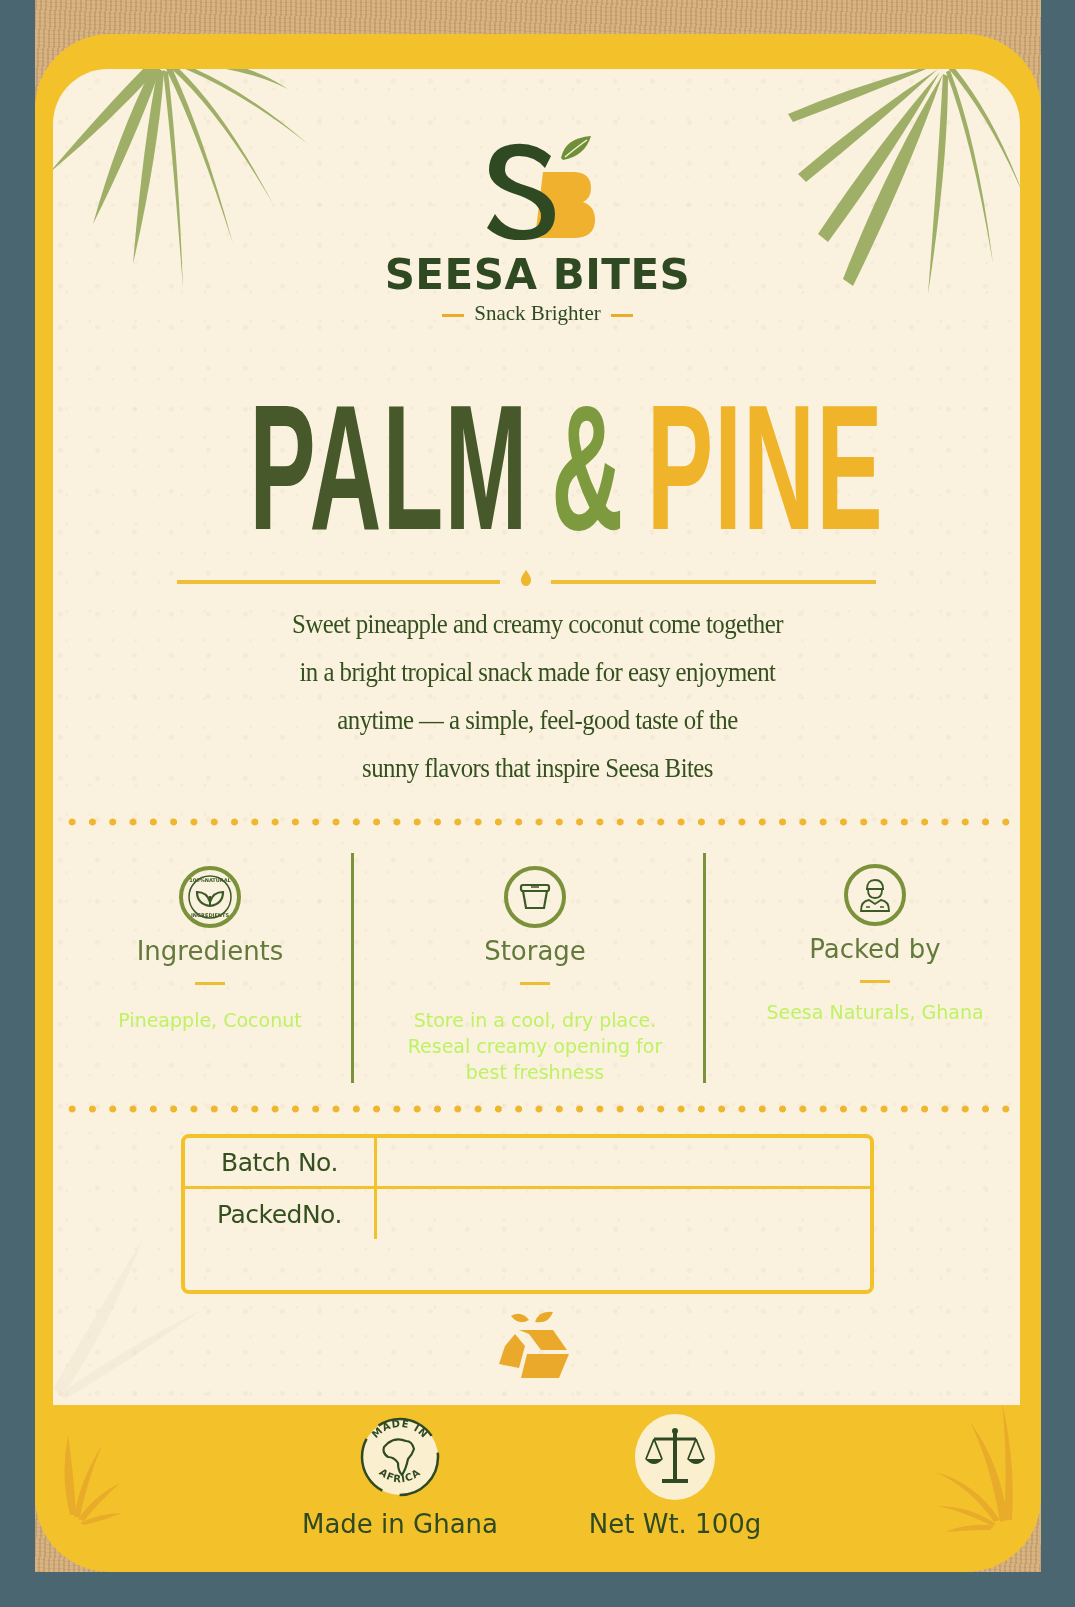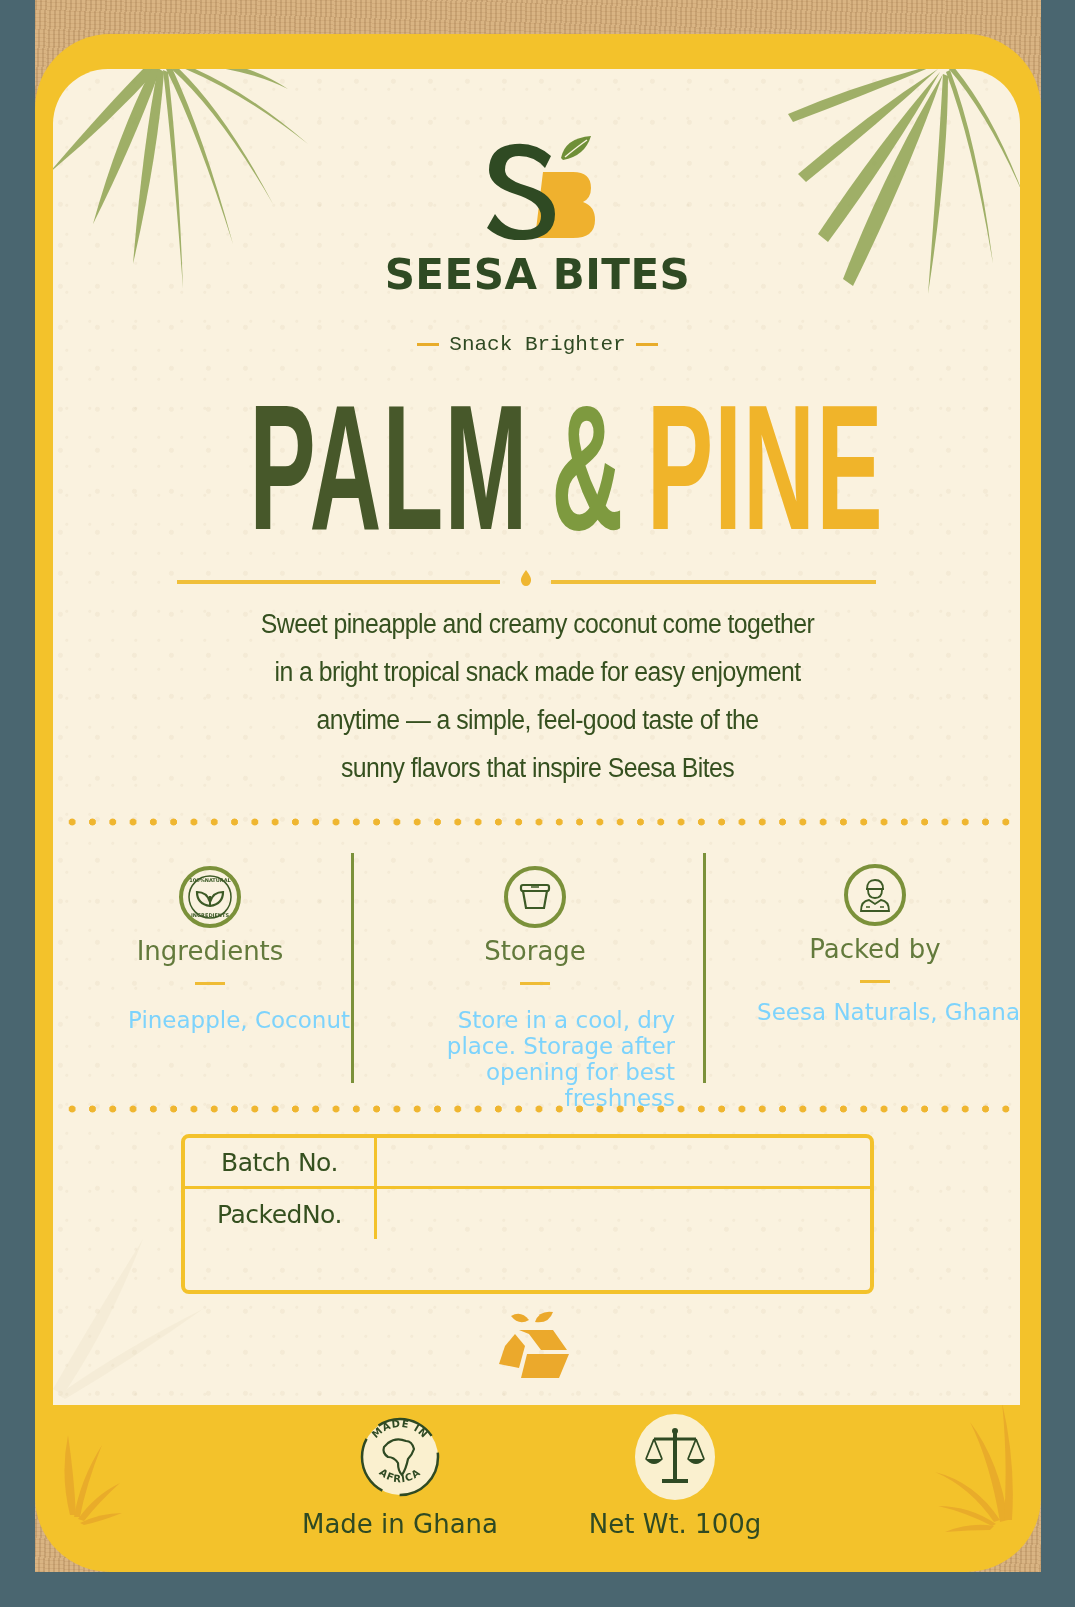--- a/index.html
+++ b/index.html
@@ -38,21 +38,21 @@
   
   .logo { position: absolute; left: 0; width: 1075px; top: 130px; text-align: center; }
   .logo-mark { position: relative; width: 130px; height: 110px; margin: 0 auto; }
   .brand-name {
     position: absolute; left: 0; width: 1075px; top: 250px; text-align: center;
     font-family: "DejaVu Sans", sans-serif; font-weight: bold; font-size: 42px;
     color: #2f4a23; letter-spacing: 0.5px;
   }
   .tagline {
     position: absolute; left: 0; width: 1075px; top: 301px; text-align: center;
-    font-family: Liberation Mono, monospace; font-size: 21px; color: #2f4a23; margin-top: 32px;
+    font-family: Liberation Serif, serif; font-size: 21px; color: #2f4a23;
   }
   .tagline .dash { display: inline-block; width: 22px; height: 3px; background: #e8ac2a; vertical-align: middle; margin: 0 10px; }
 
   
   .title {
     position: absolute; left: 0; width: 1075px; top: 388px; height: 160px; text-align: center;
     white-space: nowrap;
   }
   .title-inner {
     display: inline-block; transform: scaleX(0.56); transform-origin: center;
@@ -63,41 +63,41 @@
   .t2 { color: #7e9a3f; margin: 0 40px; }
   .t3 { color: #f0b42a; }
 
   
   .divider { position: absolute; top: 580px; height: 4px; background: #f0bf3a; }
   .drop { position: absolute; left: 520px; top: 570px; width: 12px; height: 16px; }
 
   
   .desc {
     position: absolute; left: 0; width: 1075px; top: 600px; text-align: center;
-    font-family: Liberation Sans, sans-serif; font-size: 27px; line-height: 48px;
+    font-family: Liberation Serif, serif; font-size: 27px; line-height: 48px;
     color: #35501f; letter-spacing: -0.6px;
   }
   .desc div { transform: scaleX(0.92); }
 
   
   .dots {
     position: absolute; left: 62px; width: 950px; height: 8px;
     background-image: radial-gradient(circle, #efb630 3.2px, transparent 3.8px);
     background-size: 20.3px 8px; background-repeat: repeat-x;
   }
 
   
   .col { position: absolute; text-align: center; }
   .col-icon {
     width: 62px; height: 62px; border: 4px solid #7b913a; border-radius: 50%;
     margin: 0 auto; display: flex; align-items: center; justify-content: center;
   }
   .col-title { font-family: "DejaVu Sans", sans-serif; font-size: 26px; color: #637a3c; margin-top: 8px; }
   .col-dash { width: 30px; height: 3px; background: #efbc35; margin: 16px auto 0; }
-  .col-text { font-family: "DejaVu Sans", sans-serif; font-size: 23px; line-height: 26px; color: #7dd3fc; margin-top: 22px; text-align: right; }
+  .col-text { font-family: "DejaVu Sans", sans-serif; font-size: 19px; line-height: 26px; color: #bef264; margin-top: 22px; }
   .vline { position: absolute; width: 3px; background: #7b913a; top: 853px; height: 230px; }
 
   
   .ptable {
     position: absolute; left: 181px; top: 1134px; width: 693px; height: 160px;
     border: 4px solid #f3c22b; border-radius: 8px;
   }
   .prow { position: absolute; left: 0; width: 100%; border-bottom: 3px solid #f3c22b; }
   .prow:last-child { border-bottom: none; }
   .plabel {
@@ -245,21 +245,21 @@
 <div class="col" style="left:380px;width:310px;top:866px;">
   <div class="col-icon">
     <svg width="34" height="30" viewBox="0 0 34 30">
       <rect x="3" y="3" width="28" height="6" rx="2" fill="none" stroke="#3d5a26" stroke-width="2.2"></rect>
       <path d="M5 9 L8 26 H26 L29 9" fill="none" stroke="#3d5a26" stroke-width="2.2"></path>
       <path d="M13 5 H21" stroke="#3d5a26" stroke-width="1.5"></path>
     </svg>
   </div>
   <div class="col-title">Storage</div>
   <div class="col-dash"></div>
-  <div class="col-text" style="width:280px;margin-left:auto;margin-right:auto;">Store in a cool, dry place. Storage after opening for best freshness</div>
+  <div class="col-text" style="width:280px;margin-left:auto;margin-right:auto;">Store in a cool, dry place. Reseal creamy opening for best freshness</div>
 </div>
 
 <div class="vline" style="left:703px;"></div>
 
 <div class="col" style="left:730px;width:290px;top:864px;">
   <div class="col-icon">
     <svg width="36" height="36" viewBox="0 0 36 36">
       <path d="M10 12 Q10 3 18 3 Q26 3 26 12 Z" fill="none" stroke="#3d5a26" stroke-width="1.8"></path>
       <path d="M9 12 H27" stroke="#3d5a26" stroke-width="1.8"></path>
       <path d="M11 13 Q11 21 18 21 Q25 21 25 13" fill="none" stroke="#3d5a26" stroke-width="1.8"></path>

